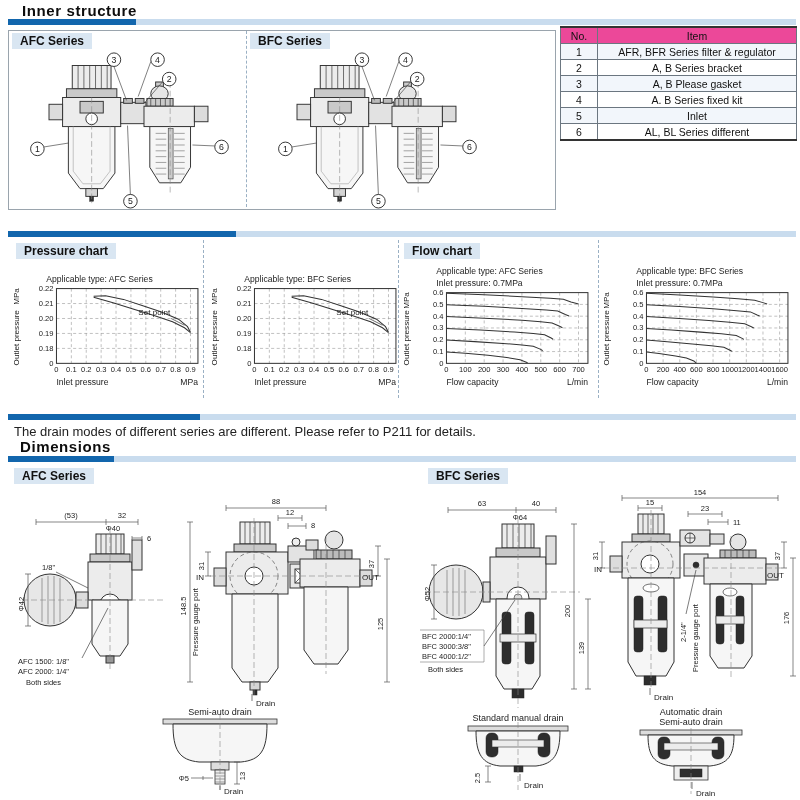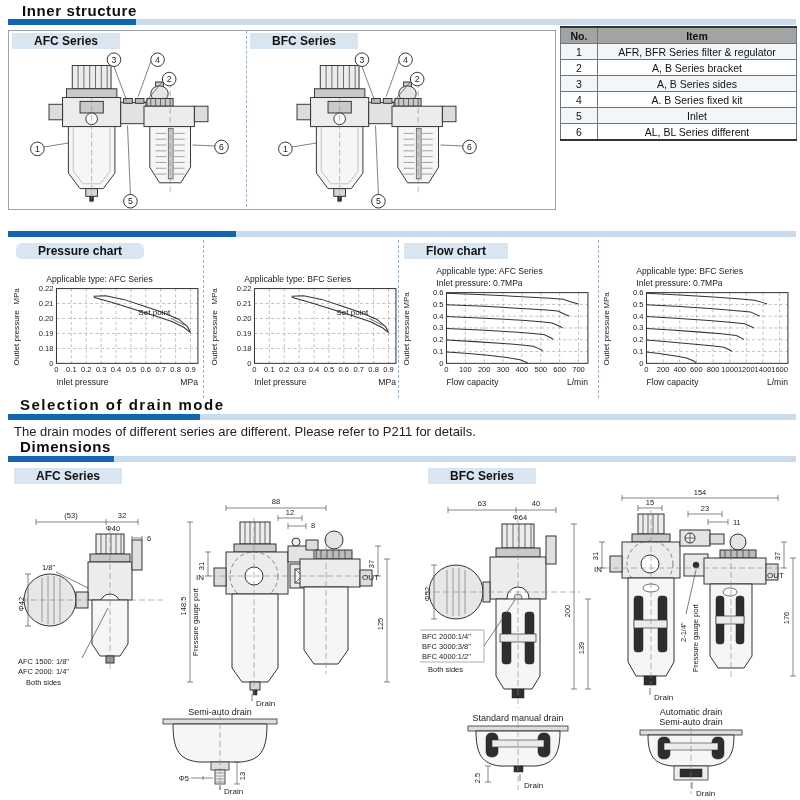--- a/index.html
+++ b/index.html
@@ -1,26 +1,26 @@
 <!DOCTYPE html>
 <html><head>
 <meta charset="utf-8">
 <style>
   html,body{margin:0;padding:0;background:#fff;}
   #page{position:relative;width:800px;height:800px;background:#ffffff;
         font-family:"Liberation Sans",sans-serif;color:#111;overflow:hidden;}
   .hdr{position:absolute;font-weight:bold;font-size:15px;letter-spacing:.6px;color:#0d0d0d;white-space:nowrap;}
   .bar{position:absolute;left:8px;width:788px;height:6px;background:#c9dcee;}
   .bar i{display:block;height:100%;background:#1266ad;}
-  .chip{position:absolute;background:#d9e6f2;font-weight:bold;font-size:12px;padding:1px 22px;white-space:nowrap;}
+  .chip{position:absolute;background:#d9e6f2;font-weight:bold;font-size:12px;padding:1px 8px;white-space:nowrap;}
   .panel{position:absolute;left:8px;top:30px;width:546px;height:178px;border:1px solid #9aa4ad;background:#fff;}
   .vdash{position:absolute;border-left:1px dashed #9ab0c4;}
   .para{position:absolute;font-size:13px;color:#222;}
   table.parts{position:absolute;left:560px;top:26px;width:237px;border-collapse:collapse;font-size:10.5px;}
-  table.parts th{background:#a3a3a3;font-weight:bold;margin-left:12px;}
+  table.parts th{background:#ec4899;font-weight:normal;margin-left:12px;}
   table.parts th,table.parts td{border:1px solid #6b7680;padding:1px 3px;text-align:center;height:13px;}
   table.parts{border-top:2px solid #333;border-bottom:2px solid #333;}
   table.parts tr:nth-child(even) td{background:#f2f6fb;}
   svg{position:absolute;overflow:visible;}
   svg text{font-family:"Liberation Sans",sans-serif;fill:#222;}
   .t{font-size:7.5px;}
   .t8{font-size:8px;}
   .t9{font-size:9px;}
   .tm{text-anchor:middle;}
   .te{text-anchor:end;}
@@ -147,42 +147,42 @@
     <tr>
           <td>1</td>
           <td>AFR, BFR Series filter &amp; regulator</td>
         </tr>
     <tr>
           <td>2</td>
           <td>A, B Series bracket</td>
         </tr>
     <tr>
           <td>3</td>
-          <td>A, B Series sides</td>
+          <td>A, B Please gasket</td>
         </tr>
     <tr>
           <td>4</td>
           <td>A. B Series fixed kit</td>
         </tr>
     <tr>
           <td>5</td>
           <td>Inlet</td>
         </tr>
     <tr>
           <td>6</td>
           <td>AL, BL Series different</td>
         </tr>
   </tbody>
     </table>
 
   <div class="bar" style="top:231px;">
       <i style="width:228px;"></i>
     </div>
 
-  <div class="chip" style="left:16px;top:243px;border-radius:6px;">Pressure chart</div>
+  <div class="chip" style="left:16px;top:243px;">Pressure chart</div>
   <div class="chip" style="left:404px;top:243px;">Flow chart</div>
 
   <div class="vdash" style="left:203px;top:240px;height:158px;"></div>
   <div class="vdash" style="left:398px;top:240px;height:158px;"></div>
   <div class="vdash" style="left:598px;top:240px;height:158px;"></div>
 
   <svg style="left:12px;top:266px;" width="192" height="127" viewBox="0 0 190 125">
       <text x="34" y="16" text-anchor="start" font-size="8.5" fill="#222">Applicable type: AFC Series</text>
       <text x="41" y="98.5" text-anchor="end" font-size="7.5" fill="#222">0</text>
       <text x="41" y="83.7" text-anchor="end" font-size="7.5" fill="#222">0.18</text>
@@ -344,21 +344,20 @@
       <polyline points="44.0,49.7 72.8,51.4 105.8,53.7 126.4,55.3 141.2,56.9 147.8,59.8 150.2,61.0" fill="none" stroke="#333" stroke-width="1"></polyline>
       <polyline points="44.0,61.4 68.7,63.0 97.5,65.1 118.1,66.8 132.9,68.4 138.7,71.3 140.4,72.3" fill="none" stroke="#333" stroke-width="1"></polyline>
       <polyline points="44.0,73.0 64.6,74.7 89.3,76.8 108.2,78.6 120.6,80.1 127.2,83.2 128.8,84.1" fill="none" stroke="#333" stroke-width="1"></polyline>
       <polyline points="44.0,84.7 56.4,86.3 72.8,88.8 83.5,90.8 90.9,93.7 93.4,95.7" fill="none" stroke="#333" stroke-width="1"></polyline>
       <text x="44" y="117" text-anchor="start" font-size="8.5" fill="#222">Flow capacity</text>
       <text x="184" y="117" text-anchor="end" font-size="8.5" fill="#222">L/min</text>
       <text x="7" y="98" text-anchor="start" font-size="8" fill="#222" transform="rotate(-90 7 98)">Outlet pressure</text>
       <text x="7" y="42" text-anchor="start" font-size="8" fill="#222" transform="rotate(-90 7 42)">MPa</text>
     </svg>
 
-  <div class="hdr" style="left:20px;top:396px;letter-spacing:1.5px;">Selection of drain mode</div>
   <div class="bar" style="top:414px;">
       <i style="width:192px;"></i>
     </div>
   <div class="para" style="left:14px;top:424px;">The drain modes of different series are different. Please refer to P211 for details.</div>
 
   <div class="hdr" style="left:20px;top:438px;">Dimensions</div>
   <div class="bar" style="top:456px;">
       <i style="width:106px;"></i>
     </div>
 

